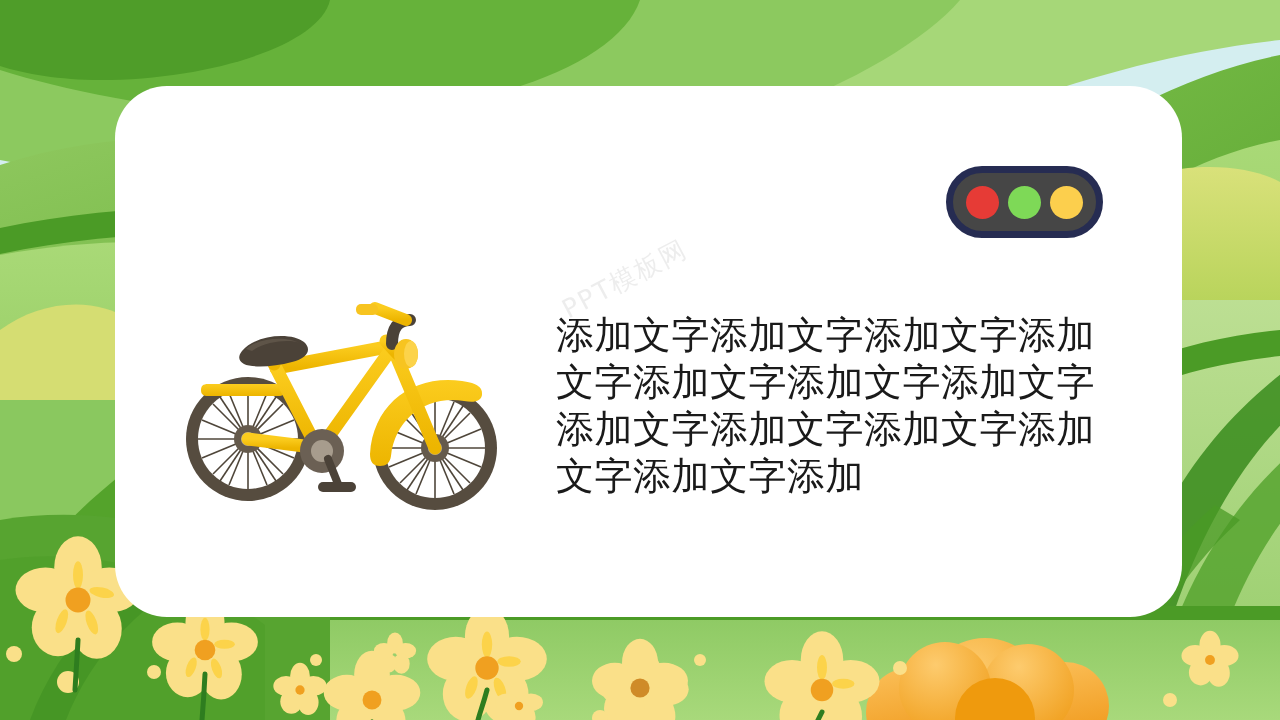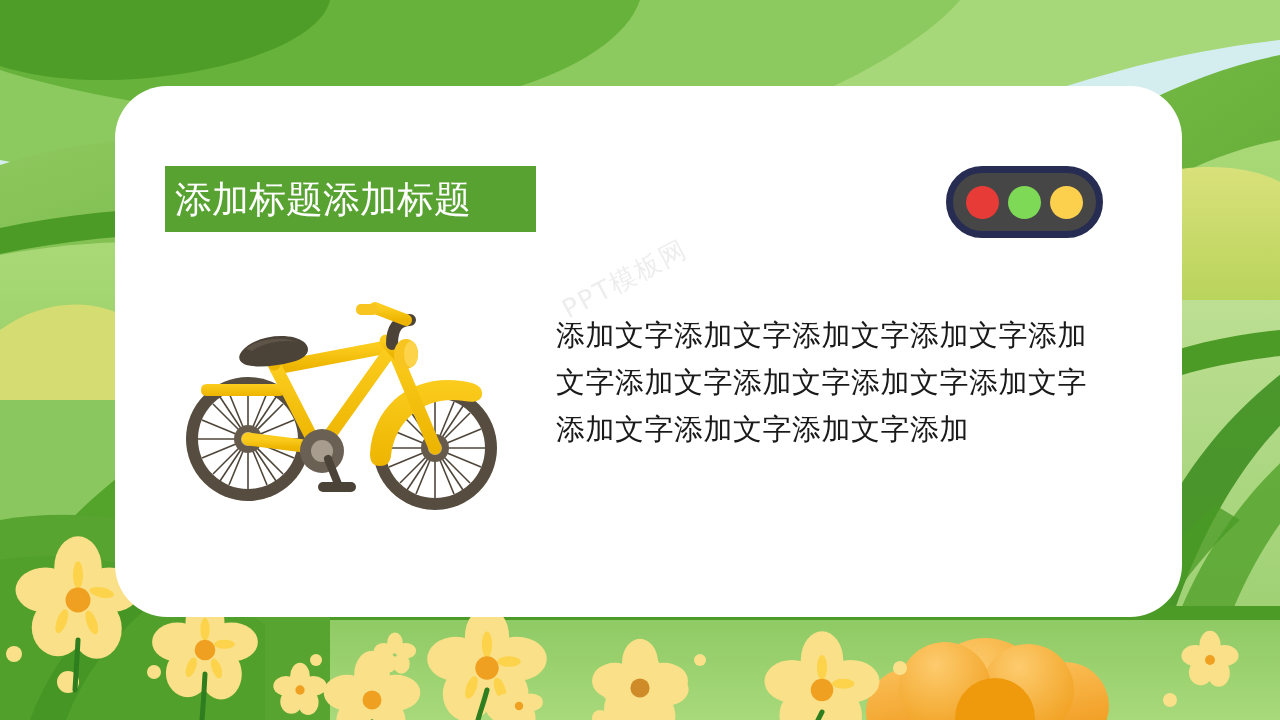--- a/index.html
+++ b/index.html
@@ -64,21 +64,21 @@
     z-index:30;
   }
 
   
   #body-text {
     position:absolute;
     left:556px; top:312px;
     width:556px;
     z-index:30;
     color:#1a1a1a;
-    font-size:29px;
+    font-size:38px;
     line-height:47px;
     letter-spacing:0.5px;
     text-align:left;
     font-family:"DejaVu Sans","Liberation Sans",sans-serif;
     word-break:break-all;
   }
 
   
   #watermark {
     position:absolute;
@@ -314,23 +314,20 @@
       <path d="M487,690 C483,705 480,712 478,720"></path>
       <path d="M822,712 C820,716 819,718 818,720"></path>
       <path d="M372,722 C370,724 369,726 368,728"></path>
       <path d="M205,674 C204,695 203,708 202,720"></path>
       <path d="M78,640 C77,660 76,672 75,690"></path>
     </g>
   </svg>
 
   <div id="card"></div>
 
-  <div id="title-banner">
-    <span id="title-text">添加标题添加标题</span>
-  </div>
 
   <div id="traffic-light">
     <span class="tl-lamp" style="background:#e63b36"></span>
     <span class="tl-lamp" style="background:#7ed957"></span>
     <span class="tl-lamp" style="background:#fccf4d"></span>
   </div>
 
   <svg id="bicycle-illustration" viewBox="0 0 345 215">
     <defs>
       <linearGradient id="frameG" x1="0" y1="0" x2="0" y2="1">

